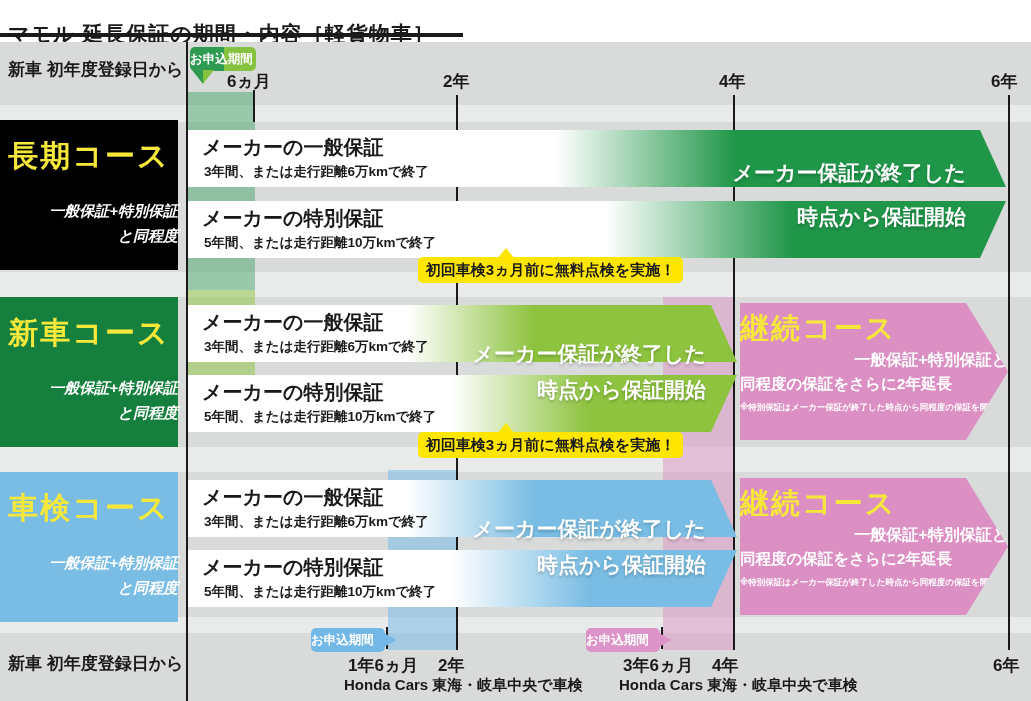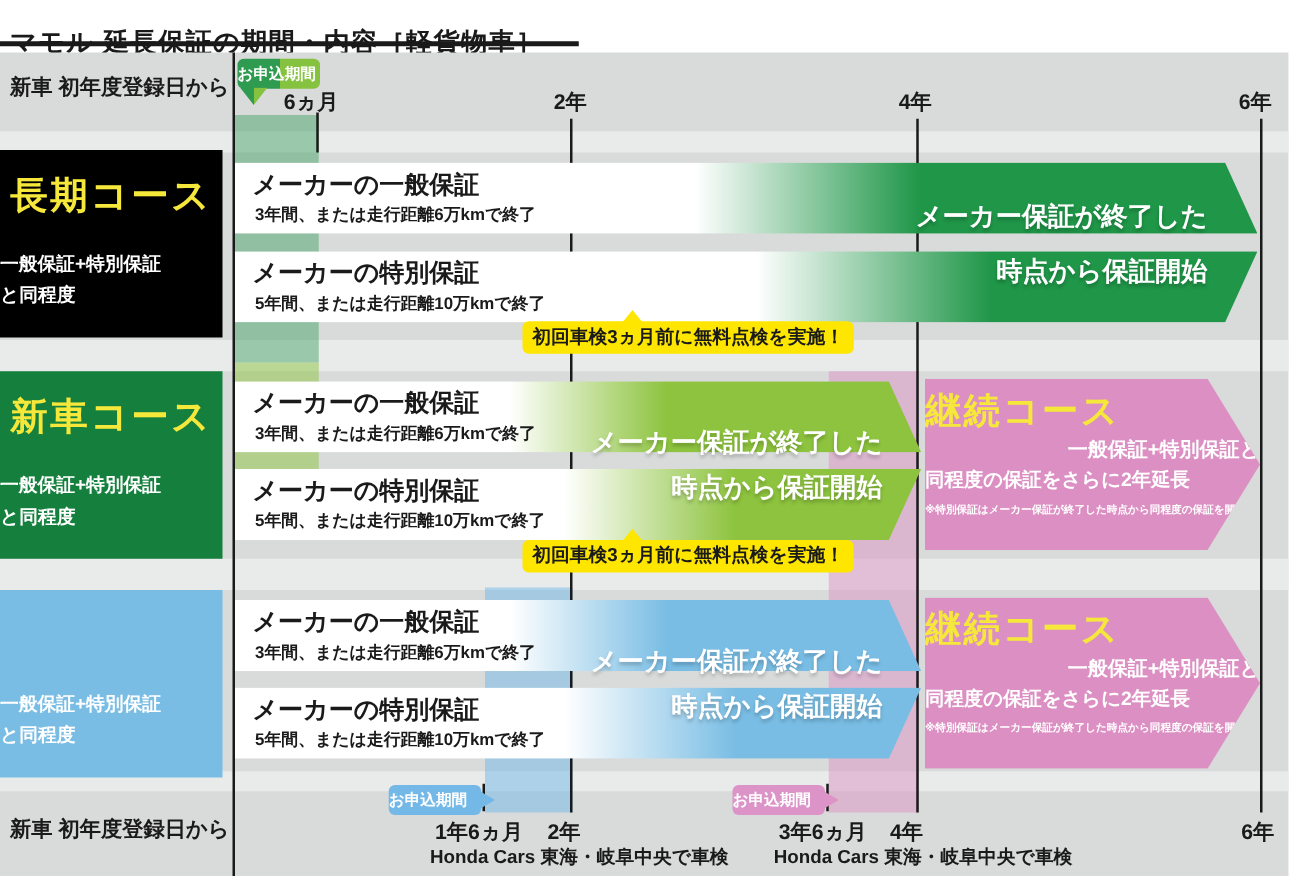--- a/index.html
+++ b/index.html
@@ -19,22 +19,22 @@
   .band-green-1{left:188px;top:92px;width:67px;height:198px;background:rgba(34,150,77,.40);}
   .band-green-2{left:188px;top:290px;width:67px;height:142px;background:rgba(141,195,62,.50);}
   .band-blue{left:388px;top:470px;width:70px;height:180px;background:rgba(122,188,229,.55);}
   .band-pink{left:663px;top:297px;width:72px;height:353px;background:rgba(220,143,195,.48);}
   
   .vline{position:absolute;width:2px;background:#1a1a1a;}
   
   .course{left:0;width:178px;height:150px;}
   .course-title{position:absolute;left:0;width:100%;top:16px;text-align:center;
     font-size:30px;font-weight:bold;color:#f6e83b;letter-spacing:2px;white-space:nowrap;}
-  .course-sub{position:absolute;left:0;width:100%;text-align:left;color:#fff;
-    font-weight:bold;font-size:15px;white-space:nowrap;}
+  .course-sub{position:absolute;left:0;width:100%;text-align:right;color:#fff;
+    font-weight:bold;font-size:15px;white-space:nowrap;font-style:italic;}
   
   .bar{position:absolute;height:57px;}
   .tip-top{clip-path:polygon(0 0,calc(100% - 26px) 0,100% 100%,0 100%);}
   .tip-bottom{clip-path:polygon(0 0,100% 0,calc(100% - 26px) 100%,0 100%);}
   .grad-g-a{background:linear-gradient(90deg,#fff 0%,#fff 45%,#1f9648 67%,#1f9648 100%);}
   .grad-g-b{background:linear-gradient(90deg,#fff 0%,#fff 51%,#1f9648 74%,#1f9648 100%);}
   .grad-lg-a{background:linear-gradient(90deg,#fff 0%,#fff 40%,#8dc33e 63%,#8dc33e 100%);}
   .grad-lg-b{background:linear-gradient(90deg,#fff 0%,#fff 48%,#8dc33e 73%,#8dc33e 100%);}
   .grad-bl-a{background:linear-gradient(90deg,#fff 0%,#fff 40%,#79bde4 63%,#79bde4 100%);}
   .grad-bl-b{background:linear-gradient(90deg,#fff 0%,#fff 48%,#79bde4 73%,#79bde4 100%);}
@@ -143,20 +143,21 @@
   <div class="abs cont" style="top:303px;">
     <div class="cont-title">継続コース</div>
     <div class="cont-l1">一般保証+特別保証と</div>
     <div class="cont-l2">同程度の保証をさらに2年延長</div>
     <div class="cont-note">※特別保証はメーカー保証が終了した時点から同程度の保証を開始。</div>
   </div>
   <div class="abs ptr-up" style="left:497px;top:423px;"></div>
   <div class="abs badge-yellow" style="left:418px;top:432px;">初回車検3ヵ月前に無料点検を実施！</div>
 
   <div class="abs course" style="top:472px;background:#79bde4;">
+    <div class="course-title">車検コース</div>
     <div class="course-sub" style="top:82px;">一般保証+特別保証</div>
     <div class="course-sub" style="top:107px;">と同程度</div>
   </div>
   <div class="bar tip-top grad-bl-a" style="left:188px;top:480px;width:549px;">
     <div class="bar-title">メーカーの一般保証</div>
     <div class="bar-sub">3年間、または走行距離6万kmで終了</div>
   </div>
   <div class="bar tip-bottom grad-bl-b" style="left:188px;top:550px;width:549px;">
     <div class="bar-title">メーカーの特別保証</div>
     <div class="bar-sub">5年間、または走行距離10万kmで終了</div>

